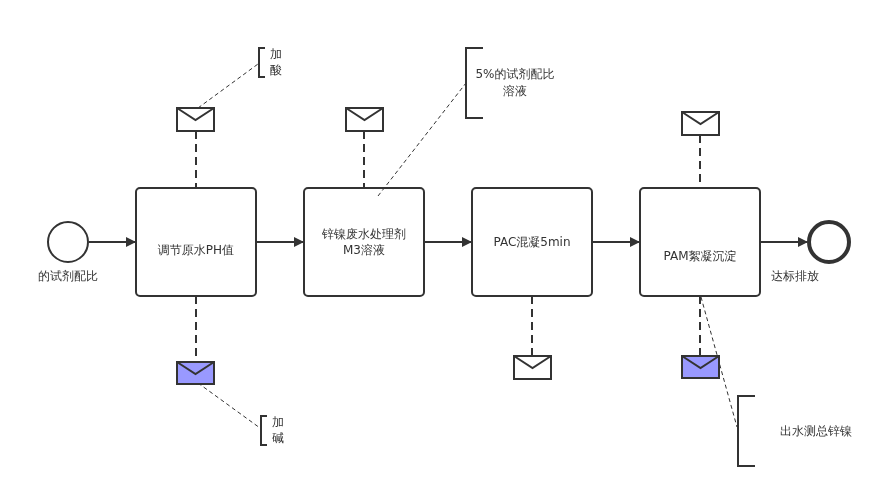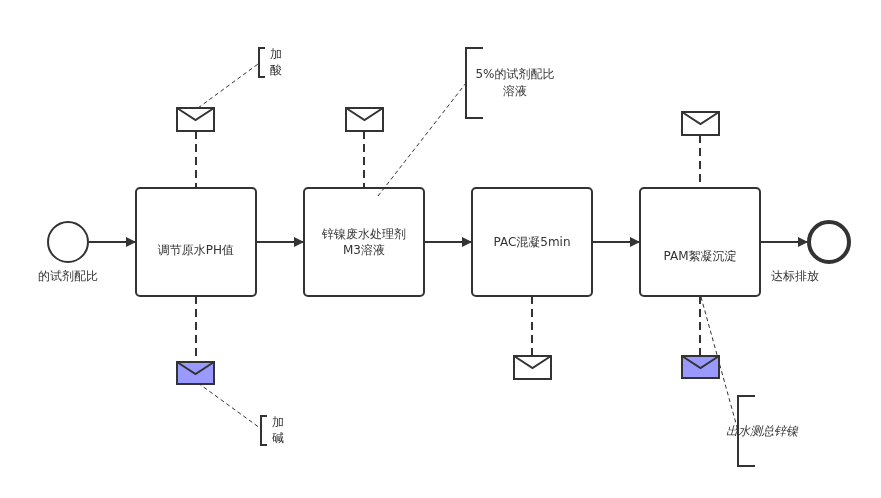--- a/index.html
+++ b/index.html
@@ -91,13 +91,13 @@
 
 <div class="lbl" style="left:28px;top:268px;width:80px;">的试剂配比</div>
 <div class="lbl" style="left:755px;top:268px;width:80px;">达标排放</div>
 
 <div class="lbl" style="left:270px;top:46px;white-space:pre-line;text-align:left;line-height:16px;">加
 酸</div>
 <div class="lbl" style="left:470px;top:66px;width:90px;white-space:pre-line;line-height:17px;">5%的试剂配比
 溶液</div>
 <div class="lbl" style="left:272px;top:414px;white-space:pre-line;text-align:left;line-height:16px;">加
 碱</div>
-<div class="lbl" style="left:726px;top:423px;text-align:right;font-style:italic;">出水测总锌镍</div>
+<div class="lbl" style="left:780px;top:423px;text-align:right;">出水测总锌镍</div>
 
 </body></html>

